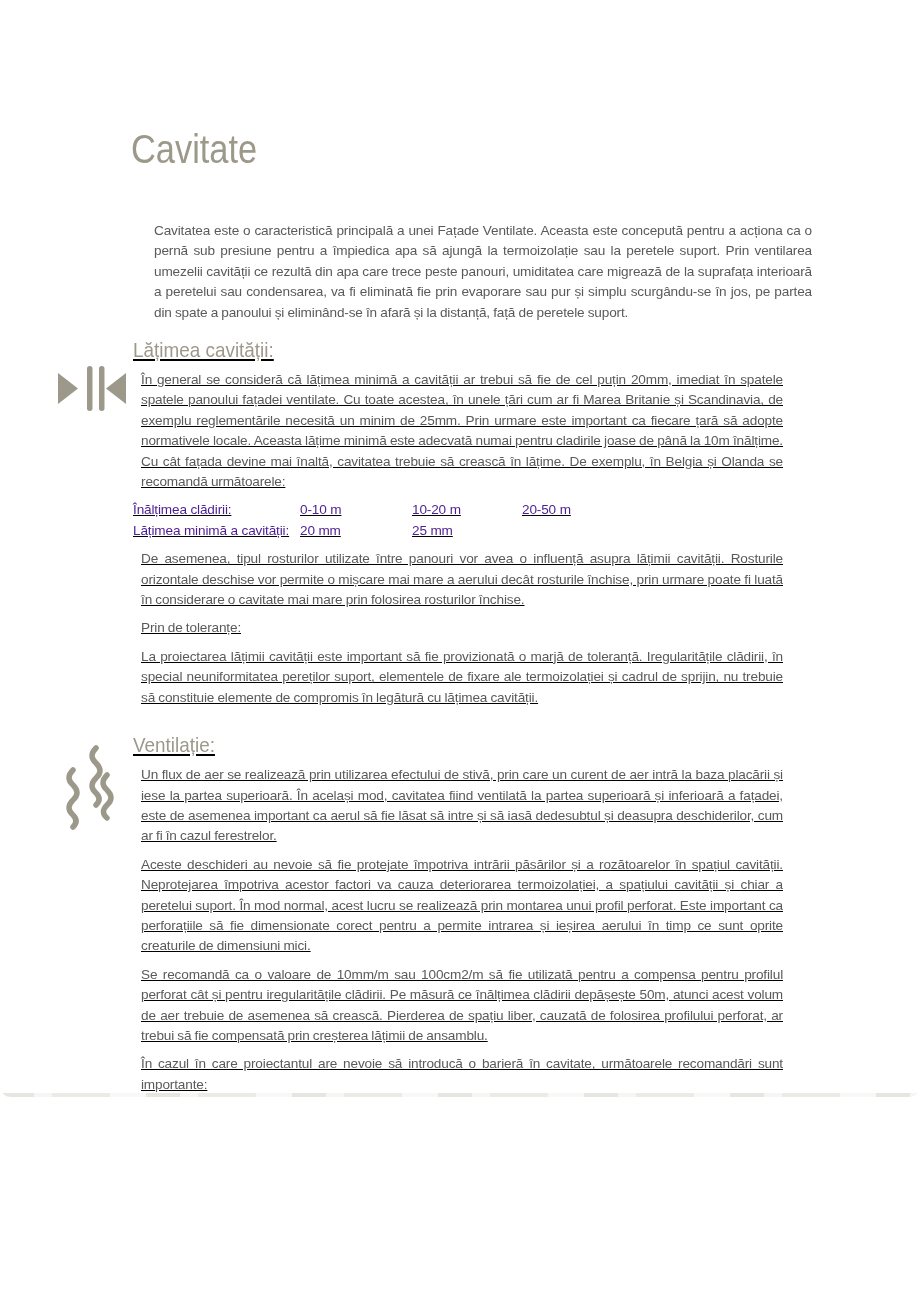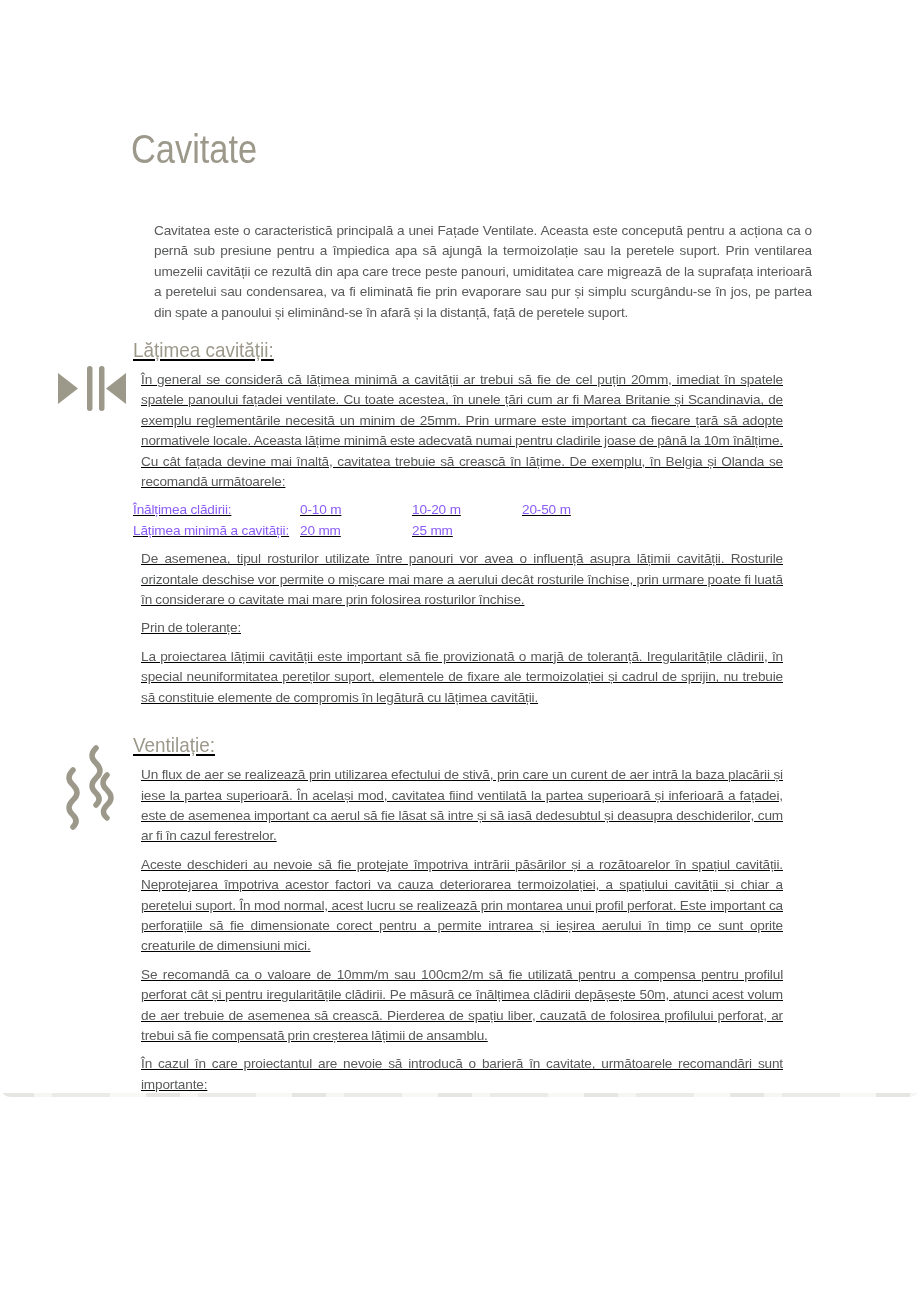--- a/index.html
+++ b/index.html
@@ -23,21 +23,21 @@
   .text-col{position:absolute;left:133px;top:338px;width:658px;text-decoration:underline;}
   .sec-heading{
     margin:0 0 6px 0;font-size:21px;font-weight:400;line-height:24px;
     color:#9c998b;transform:scaleX(0.9);transform-origin:left top;white-space:nowrap;
   }
   .sec2-heading{margin-top:25px;}
   .text-col p{margin:8px;}
   
   .spec-table{
     display:grid;grid-template-columns:167px 112px 110px 1fr;
-    font-size:13.6px;line-height:20.4px;color:#8b5cf6;
+    font-size:13.6px;line-height:20.4px;color:#4c1d95;
     letter-spacing:-0.15px;
   }
   .spec-table span{display:block;}
   
   .icon-box{position:absolute;}
   .icon-cavity{left:57px;top:364px;}
   .icon-vent{left:63px;top:744px;}
   
   .photos{display:flex;gap:8px;margin:22px 0 0 48px;}
   .photo{position:relative;overflow:hidden;flex:none;}

